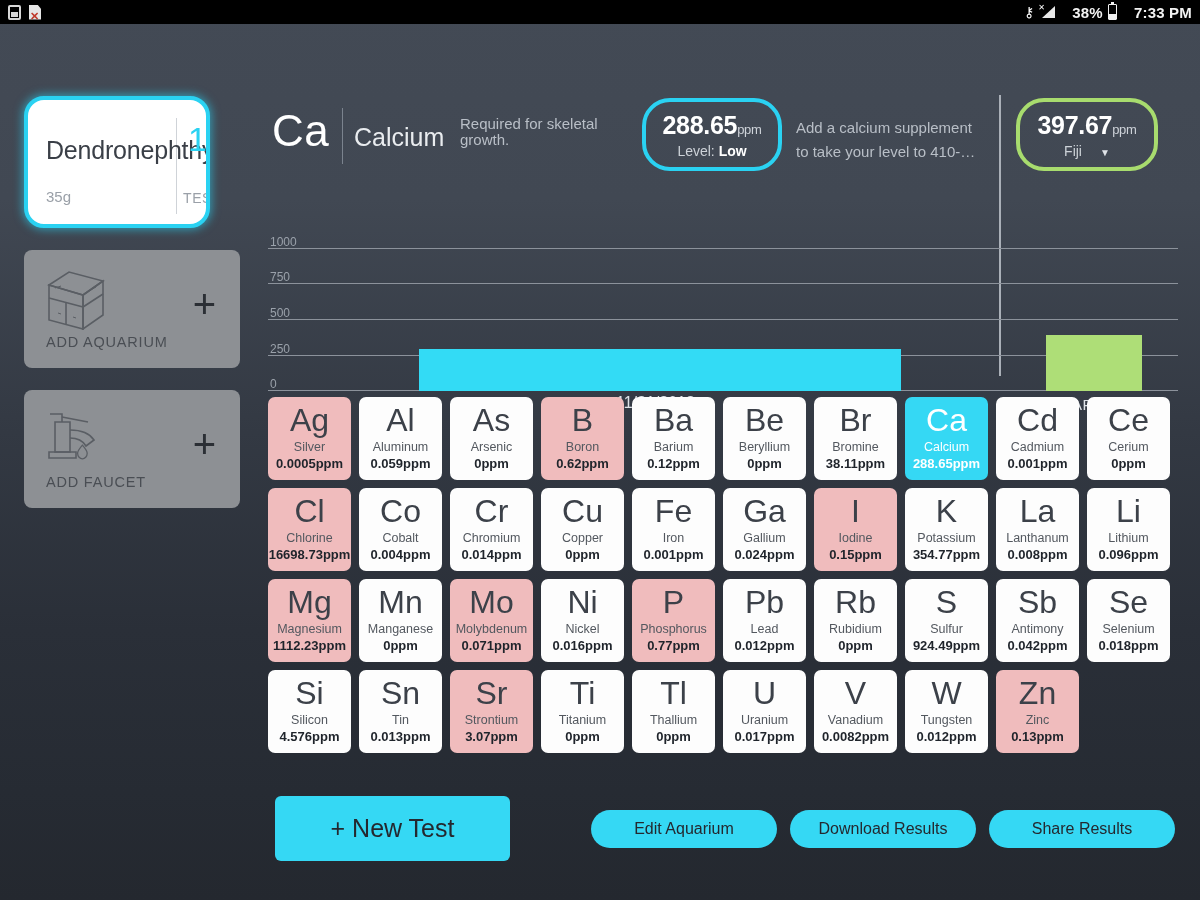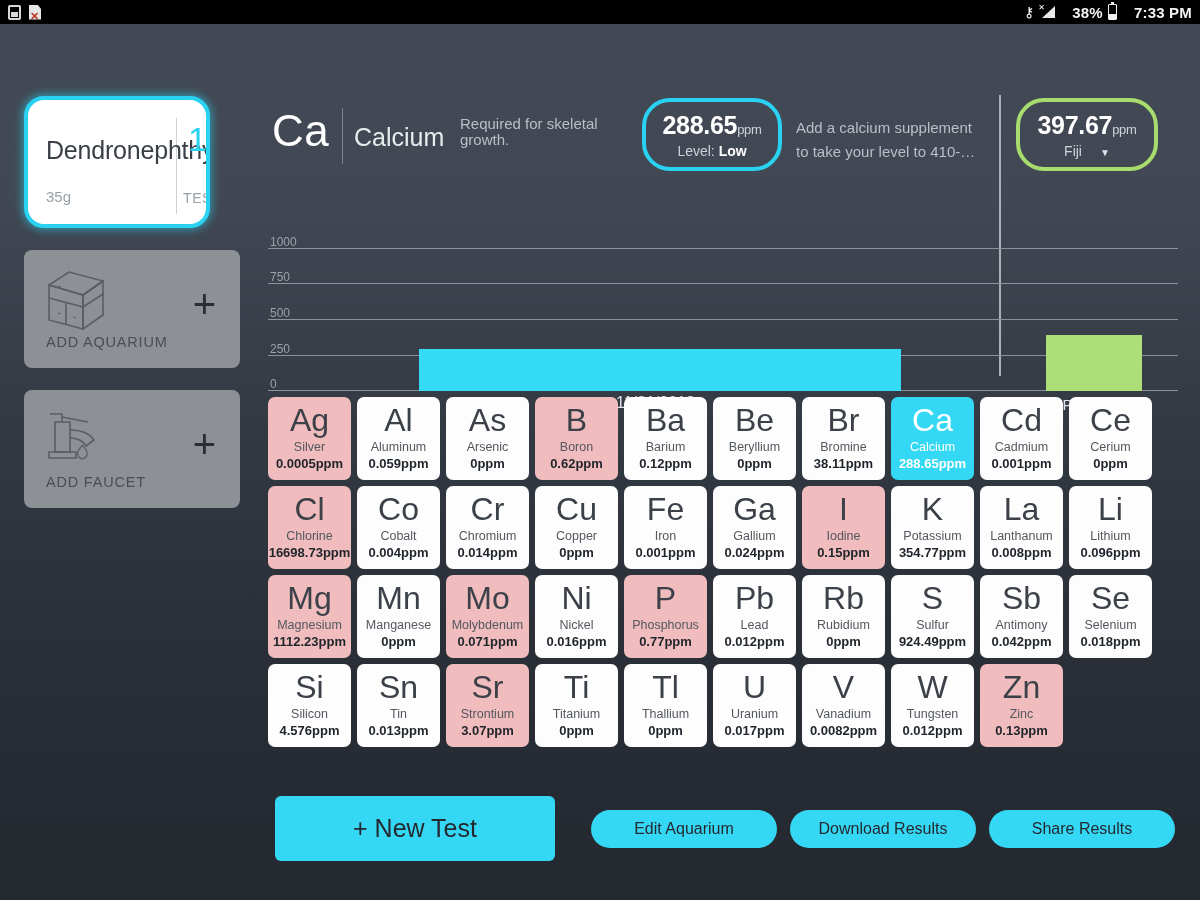--- a/index.html
+++ b/index.html
@@ -208,21 +208,21 @@
     position: absolute;
     font-size: 15px; color: #dfe3e8; letter-spacing: .5px;
   }
 
   
   .grid {
     position: absolute; left: 268px; top: 397px;
     display: grid;
     grid-template-columns: repeat(10, 83px);
     grid-template-rows: repeat(4, 83px);
-    column-gap: 6px; row-gap: 6px;
+    column-gap: 6px; row-gap: 6px; gap: 8px;
   }
   .tile {
     background: #fdfdfd;
     border-radius: 7px;
     position: relative;
     display: flex; flex-direction: column; align-items: center;
     padding-top: 3px;
     overflow: visible;
   }
   .tile.low { background: #f0bcbd; }
@@ -238,21 +238,21 @@
   .tile.sel .t-name { color: #fff; }
   .t-val {
     font-size: 13px; line-height: 17px; color: #1f242b; font-weight: 700;
     white-space: nowrap;
   }
   .tile.sel .t-val { color: #fff; }
 
   
   .btn-new {
     position: absolute; left: 275px; top: 796px;
-    width: 280px; height: 65px;
+    width: 235px; height: 65px;
     background: #35d8f4;
     border-radius: 6px;
     border: none;
     font-family: "Liberation Sans", sans-serif;
     font-size: 25px; color: #24282f; font-weight: 400;
     cursor: pointer;
     text-align: center;
   }
   .btn-pill {
     position: absolute; top: 810px;

